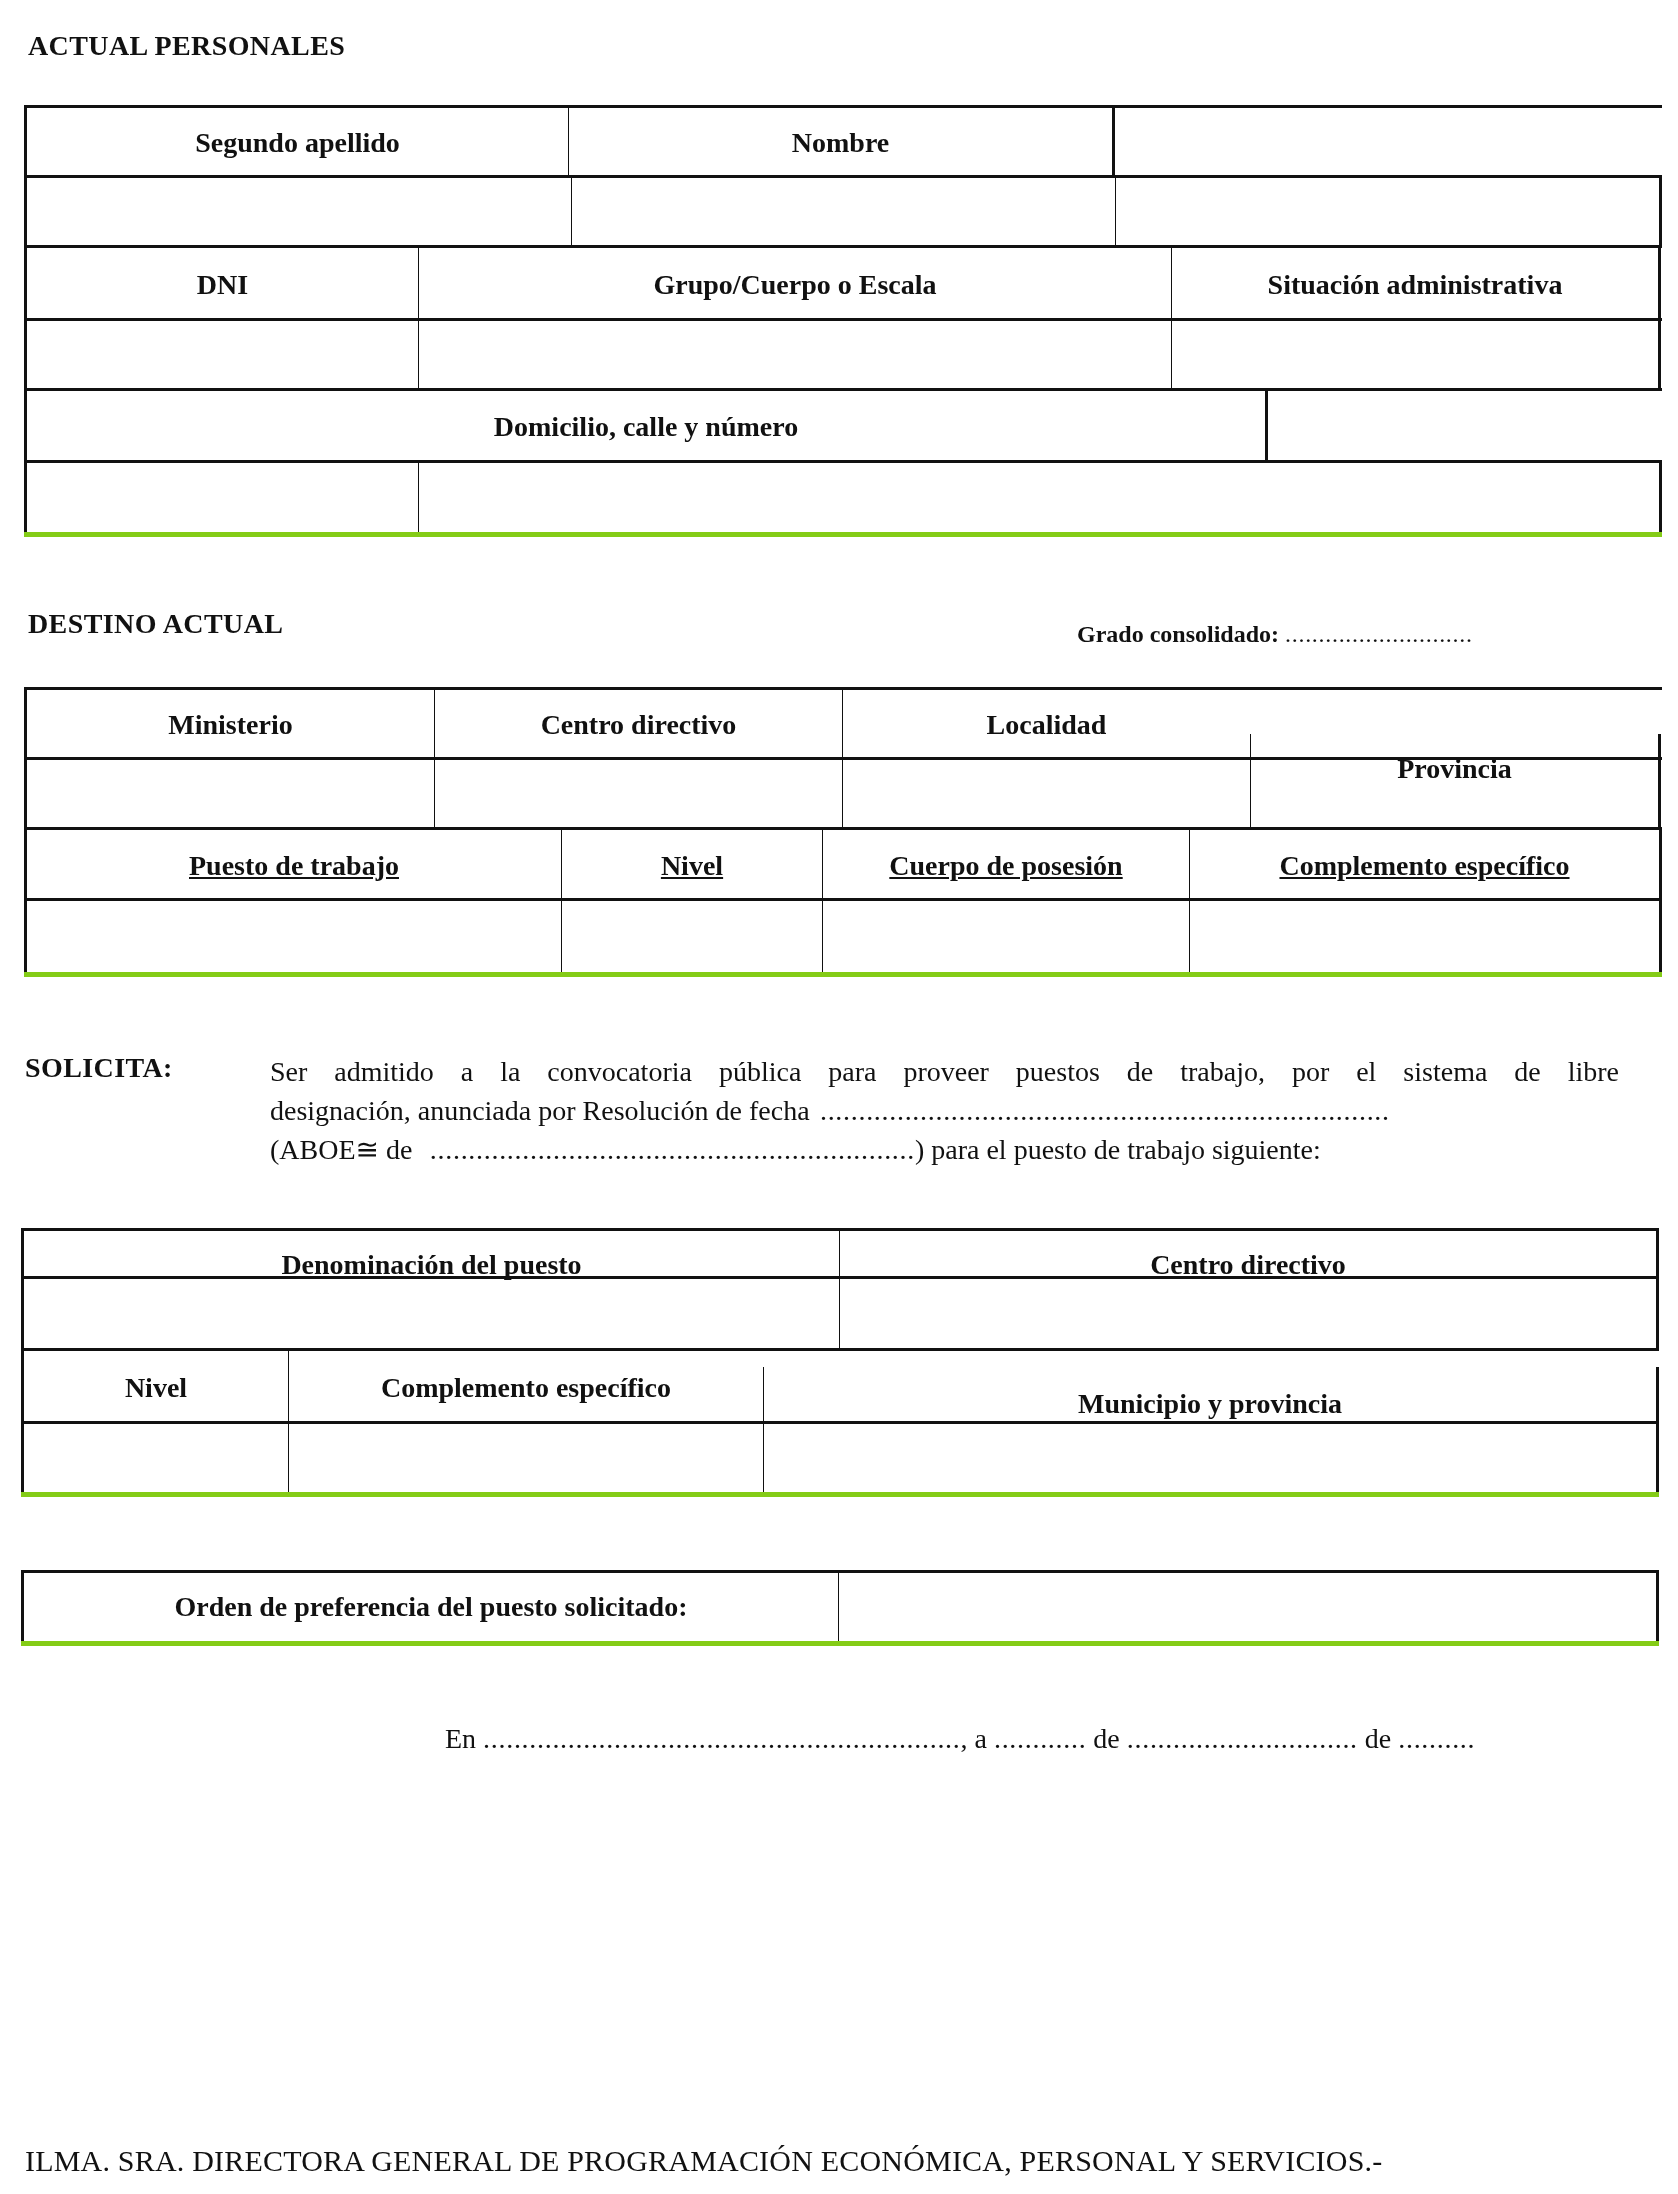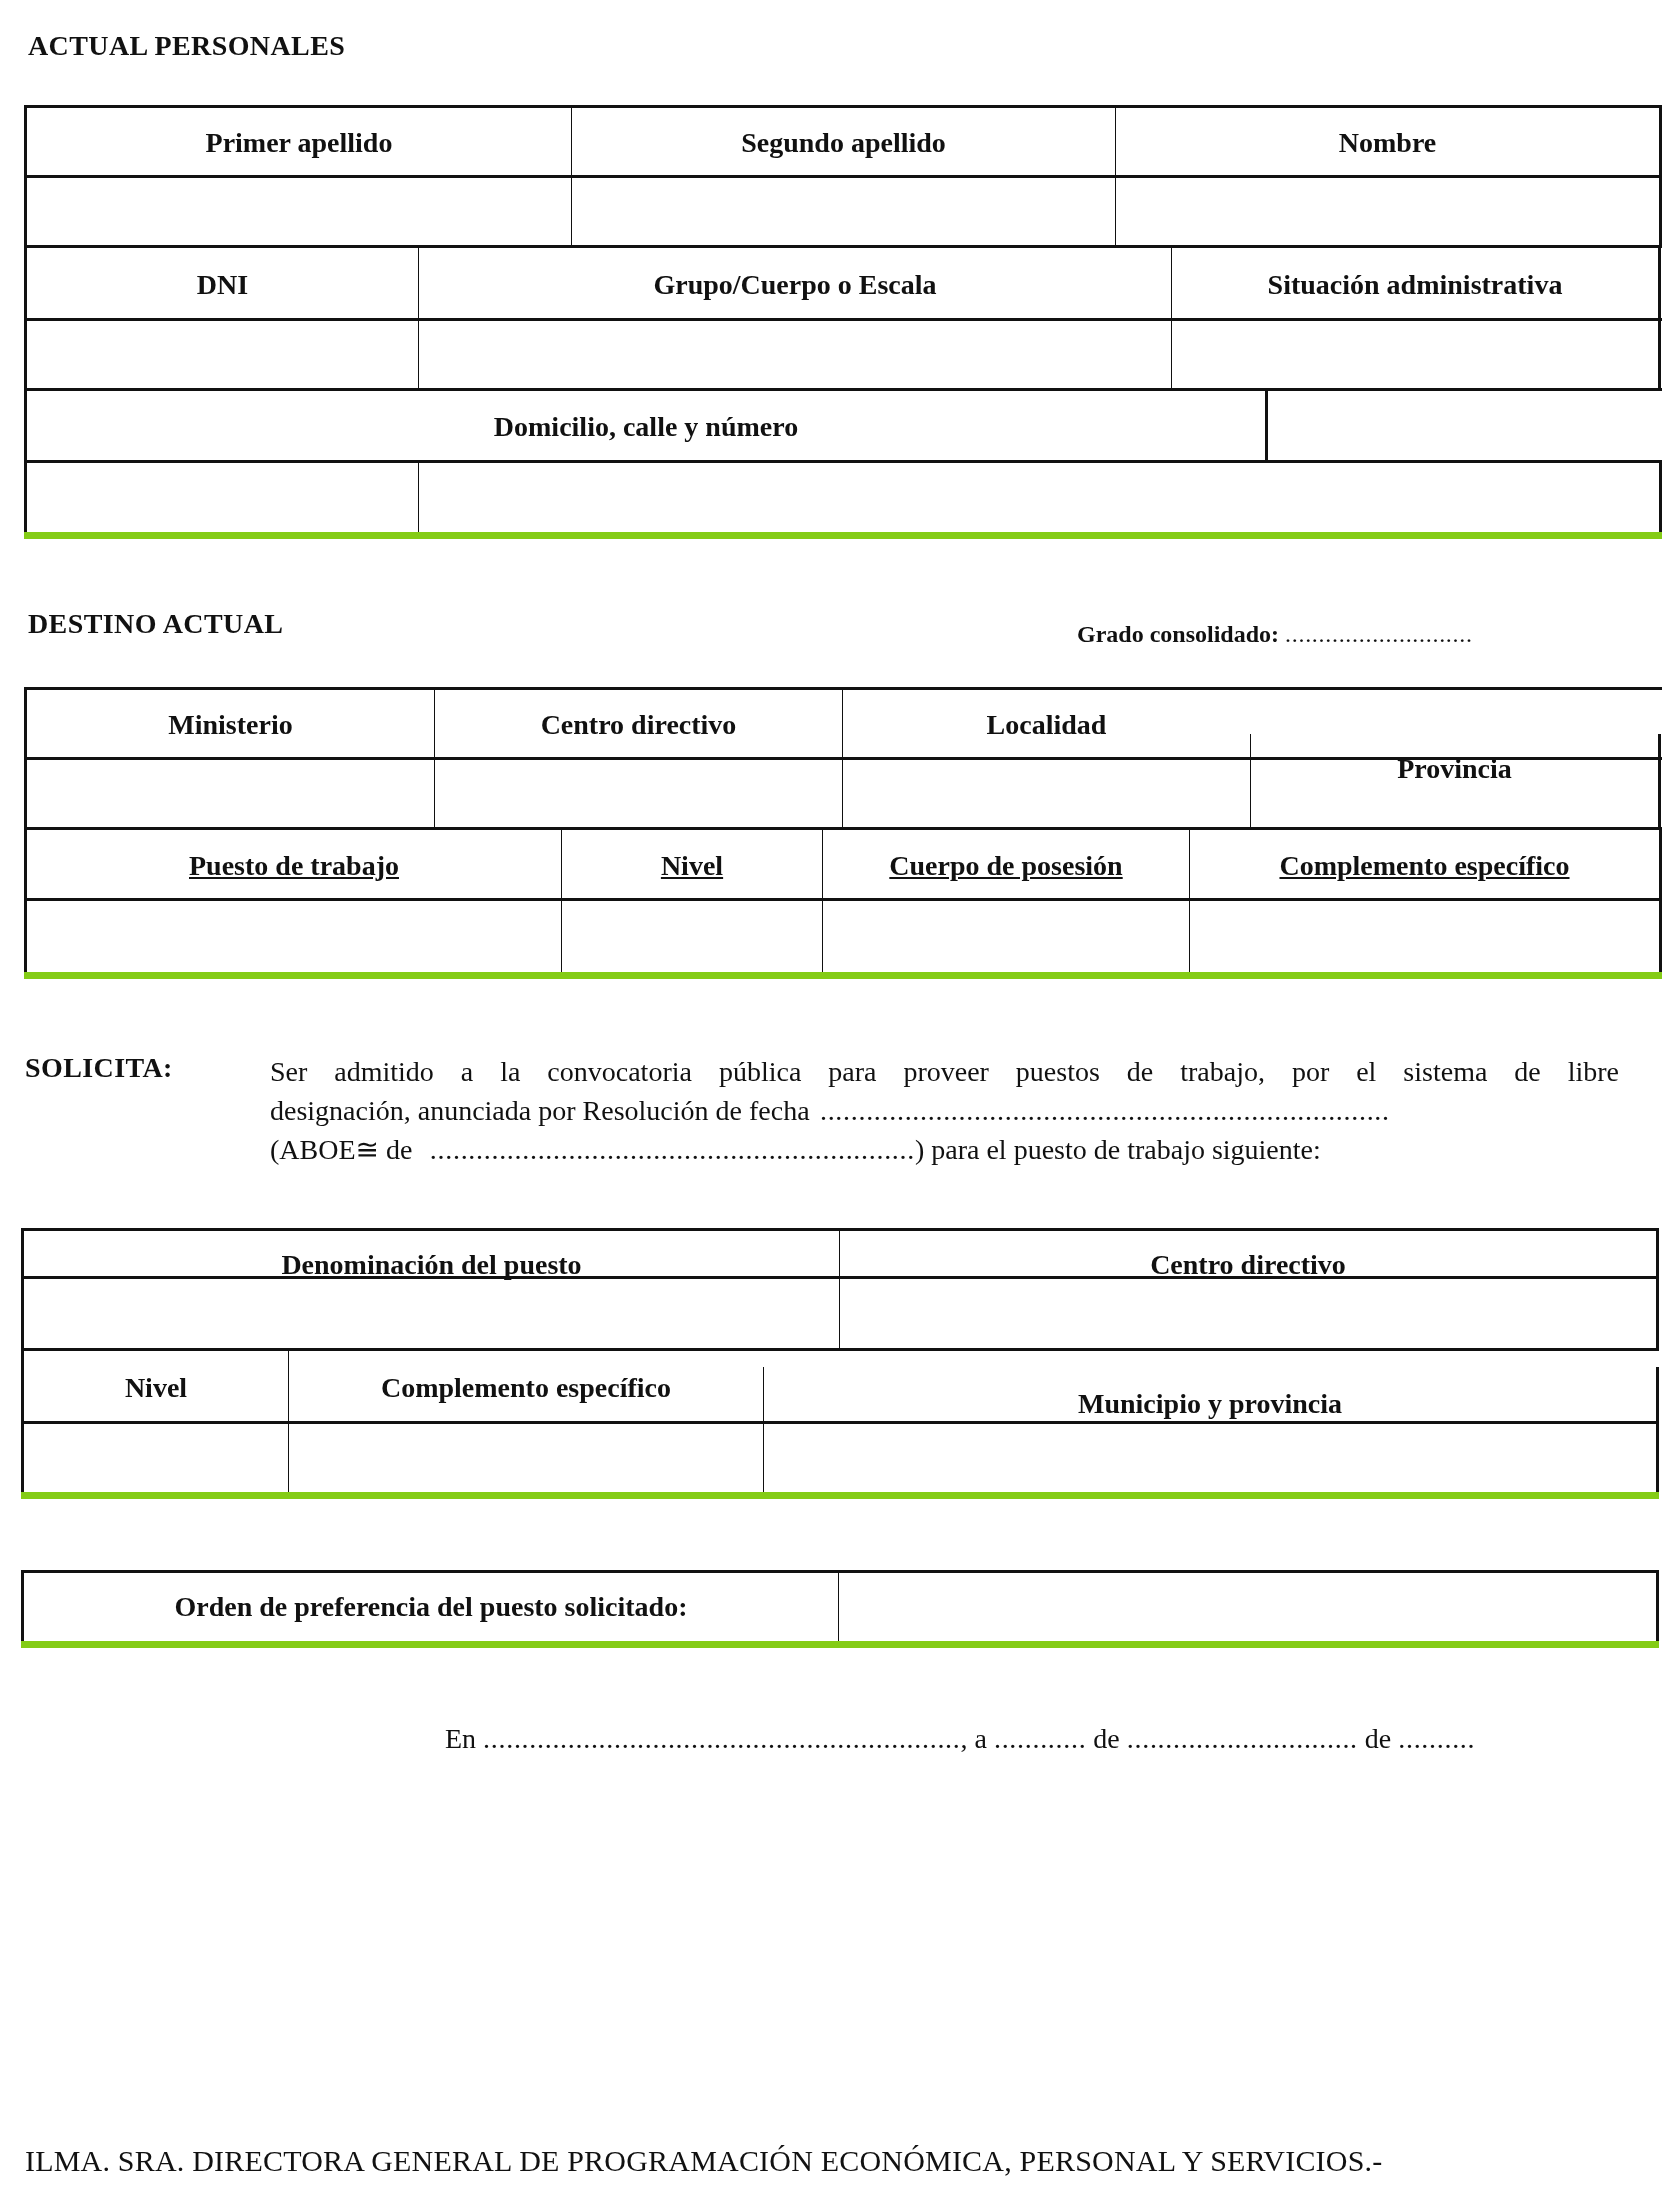--- a/index.html
+++ b/index.html
@@ -2,38 +2,37 @@
 <html style="font-size:12px"><head>
 <meta charset="utf-8">
 <style>
   html, body { margin: 0; padding: 0; background: #ffffff; }
   body { width: 1678px; height: 2194px; position: relative; overflow: hidden; color: #111111;
          font-family: "Liberation Serif", "DejaVu Serif", serif; }
   .abs { position: absolute; }
   .section-title { font-weight: bold; font-size: 28px; letter-spacing: 0.4px; white-space: nowrap; }
   .grid { position: absolute; }
   .row { position: absolute; left: 0; right: 0; display: flex; border-top: 3px solid #111; }
-  .row.last { border-bottom: 7px solid #84cc16; }
+  .row.last { border-bottom: 5px solid #84cc16; }
   .cell { box-sizing: border-box; height: 100%; display: flex; align-items: center; justify-content: center;
           font-weight: bold; font-size: 28px; white-space: nowrap; border-left: 1.5px solid #111; }
   .cell:first-child { border-left: 3px solid #111; }
   .cell:last-child { border-right: 3px solid #111; }
   .cell.input { cursor: text; }
   .body-text { font-size: 28px; line-height: 39px; }
   .dots { letter-spacing: 0.7px; }
 </style>
 </head>
 <body>
 
 <div class="abs section-title" style="left:28px; top:30px;">ACTUAL PERSONALES</div>
 
 <div class="grid" style="left:24px; top:105px; width:1638px; height:424px;">
 
   <div class="row" style="top:0; height:70px;">
-    <div class="cell" style="width:547px;">Primer apellido</div>
     <div class="cell" style="width:544px;">Segundo apellido</div>
     <div class="cell" style="width:547px;">Nombre</div>
   </div>
   <div class="row" style="top:70px; height:70px;">
     <div class="cell input" style="width:547px;"></div>
     <div class="cell input" style="width:544px;"></div>
     <div class="cell input" style="width:547px;"></div>
   </div>
 
   <div class="row" style="top:140px; height:73px;">

